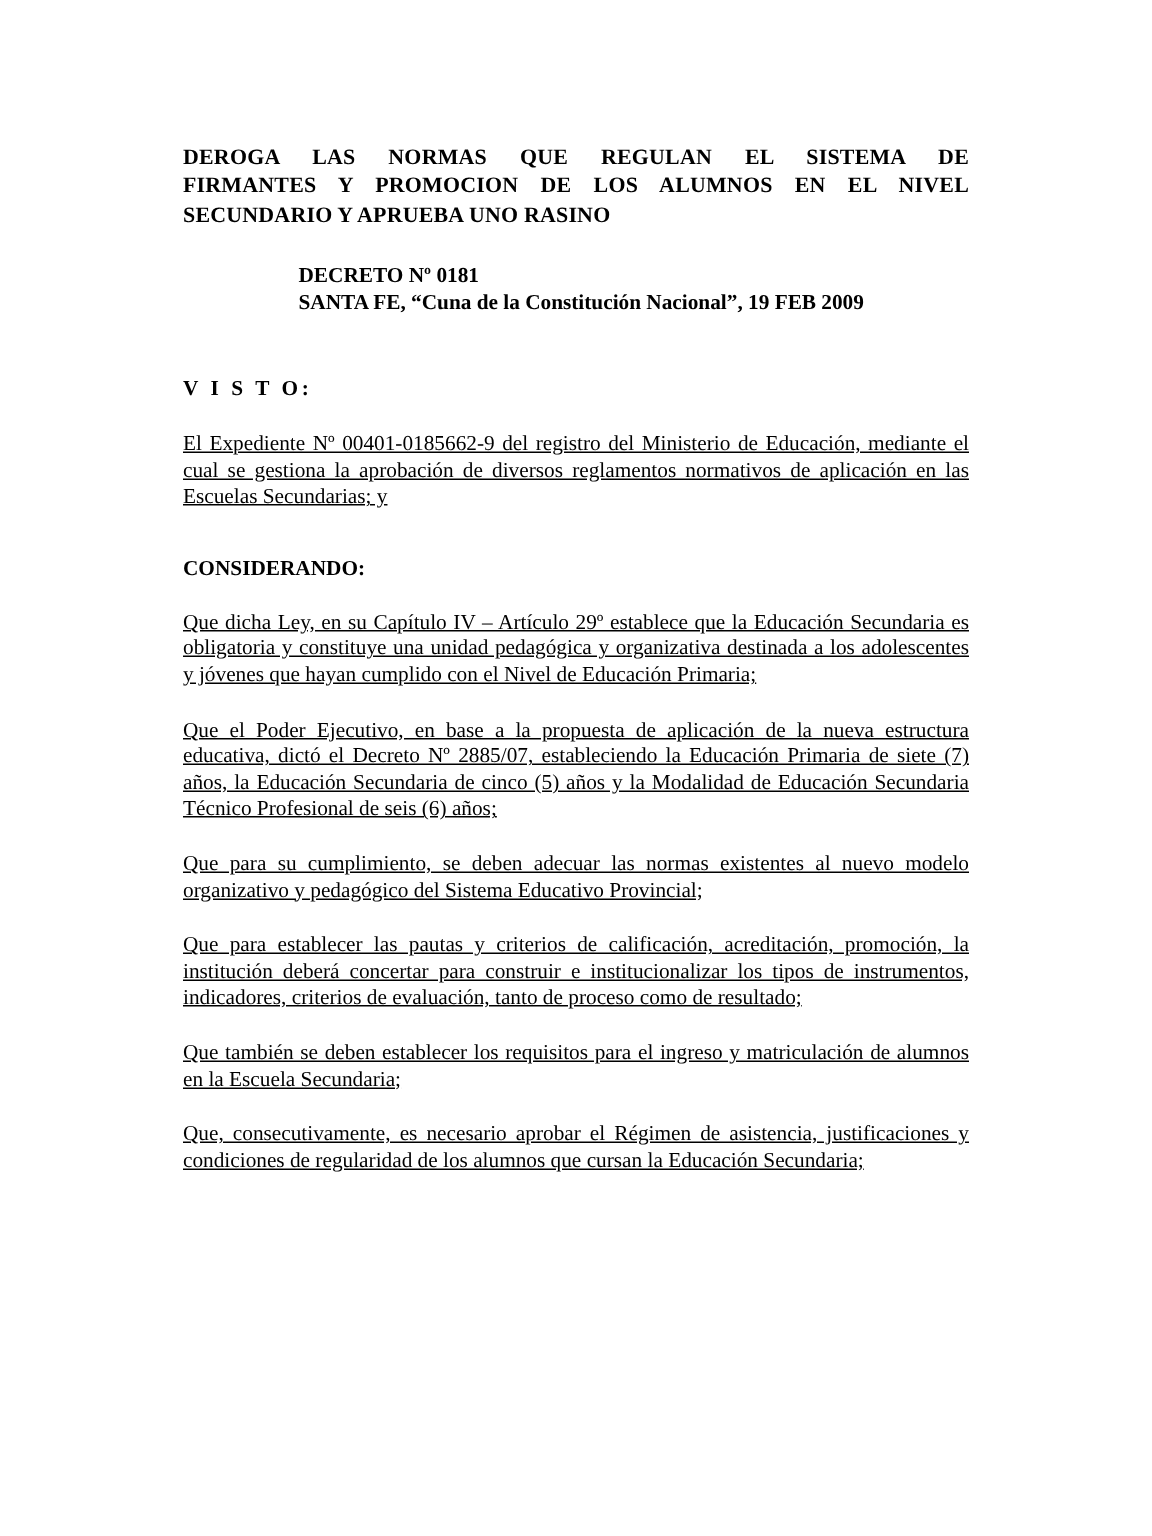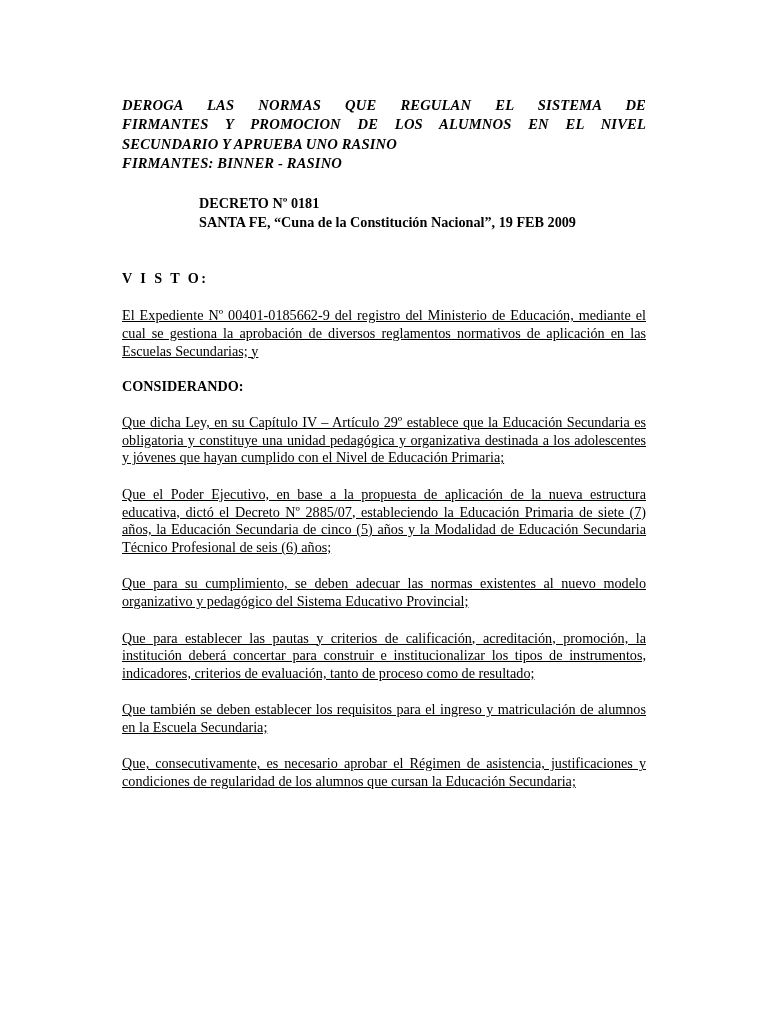--- a/index.html
+++ b/index.html
@@ -28,21 +28,20 @@
     font-weight: bold;
     font-size: 14.6px;
     line-height: 19.3px;
     letter-spacing: 0.15px;
   }
   .title-line {
     margin: 0;
     text-align: justify;
     text-align-last: justify;
     white-space: nowrap;
-    font-style: italic;
   }
   .title-line.natural {
     text-align: left;
     text-align-last: left;
   }
 
   
   .decree-block {
     margin-top: 21px;
     margin-left: 77px;
@@ -65,21 +64,21 @@
     font-weight: bold;
     font-size: 14.2px;
     line-height: 18px;
     margin: 0;
   }
   .heading.visto {
     margin-top: 38px;
     letter-spacing: 2.4px;
   }
   .heading.considerando {
-    margin-top: 17px;
+    margin-top: 29px;
   }
 
   
   .para {
     margin: 0;
     margin-top: 19px;
     font-size: 14.2px;
     line-height: 17.6px;
     text-align: justify;
     text-align-last: left;
@@ -93,21 +92,20 @@
 </head>
 <body>
 
 <div class="page">
   <div class="content">
 
     <div class="title-block">
       <p class="title-line">DEROGA LAS NORMAS QUE REGULAN EL SISTEMA DE</p>
       <p class="title-line">FIRMANTES Y PROMOCION DE LOS ALUMNOS EN EL NIVEL</p>
       <p class="title-line natural">SECUNDARIO Y APRUEBA UNO RASINO</p>
-      <p class="title-line natural">FIRMANTES: BINNER - RASINO</p>
     </div>
 
     <div class="decree-block">
       <p class="decree-number">DECRETO Nº 0181</p>
       <p class="decree-place">SANTA FE, “Cuna de la Constitución Nacional”, 19 FEB 2009</p>
     </div>
 
     <p class="heading visto">V I S T O:</p>
     <p class="para first-after-heading">El Expediente Nº 00401-0185662-9 del registro del Ministerio de Educación, mediante el cual se gestiona la aprobación de diversos reglamentos normativos de aplicación en las Escuelas Secundarias; y</p>
 

